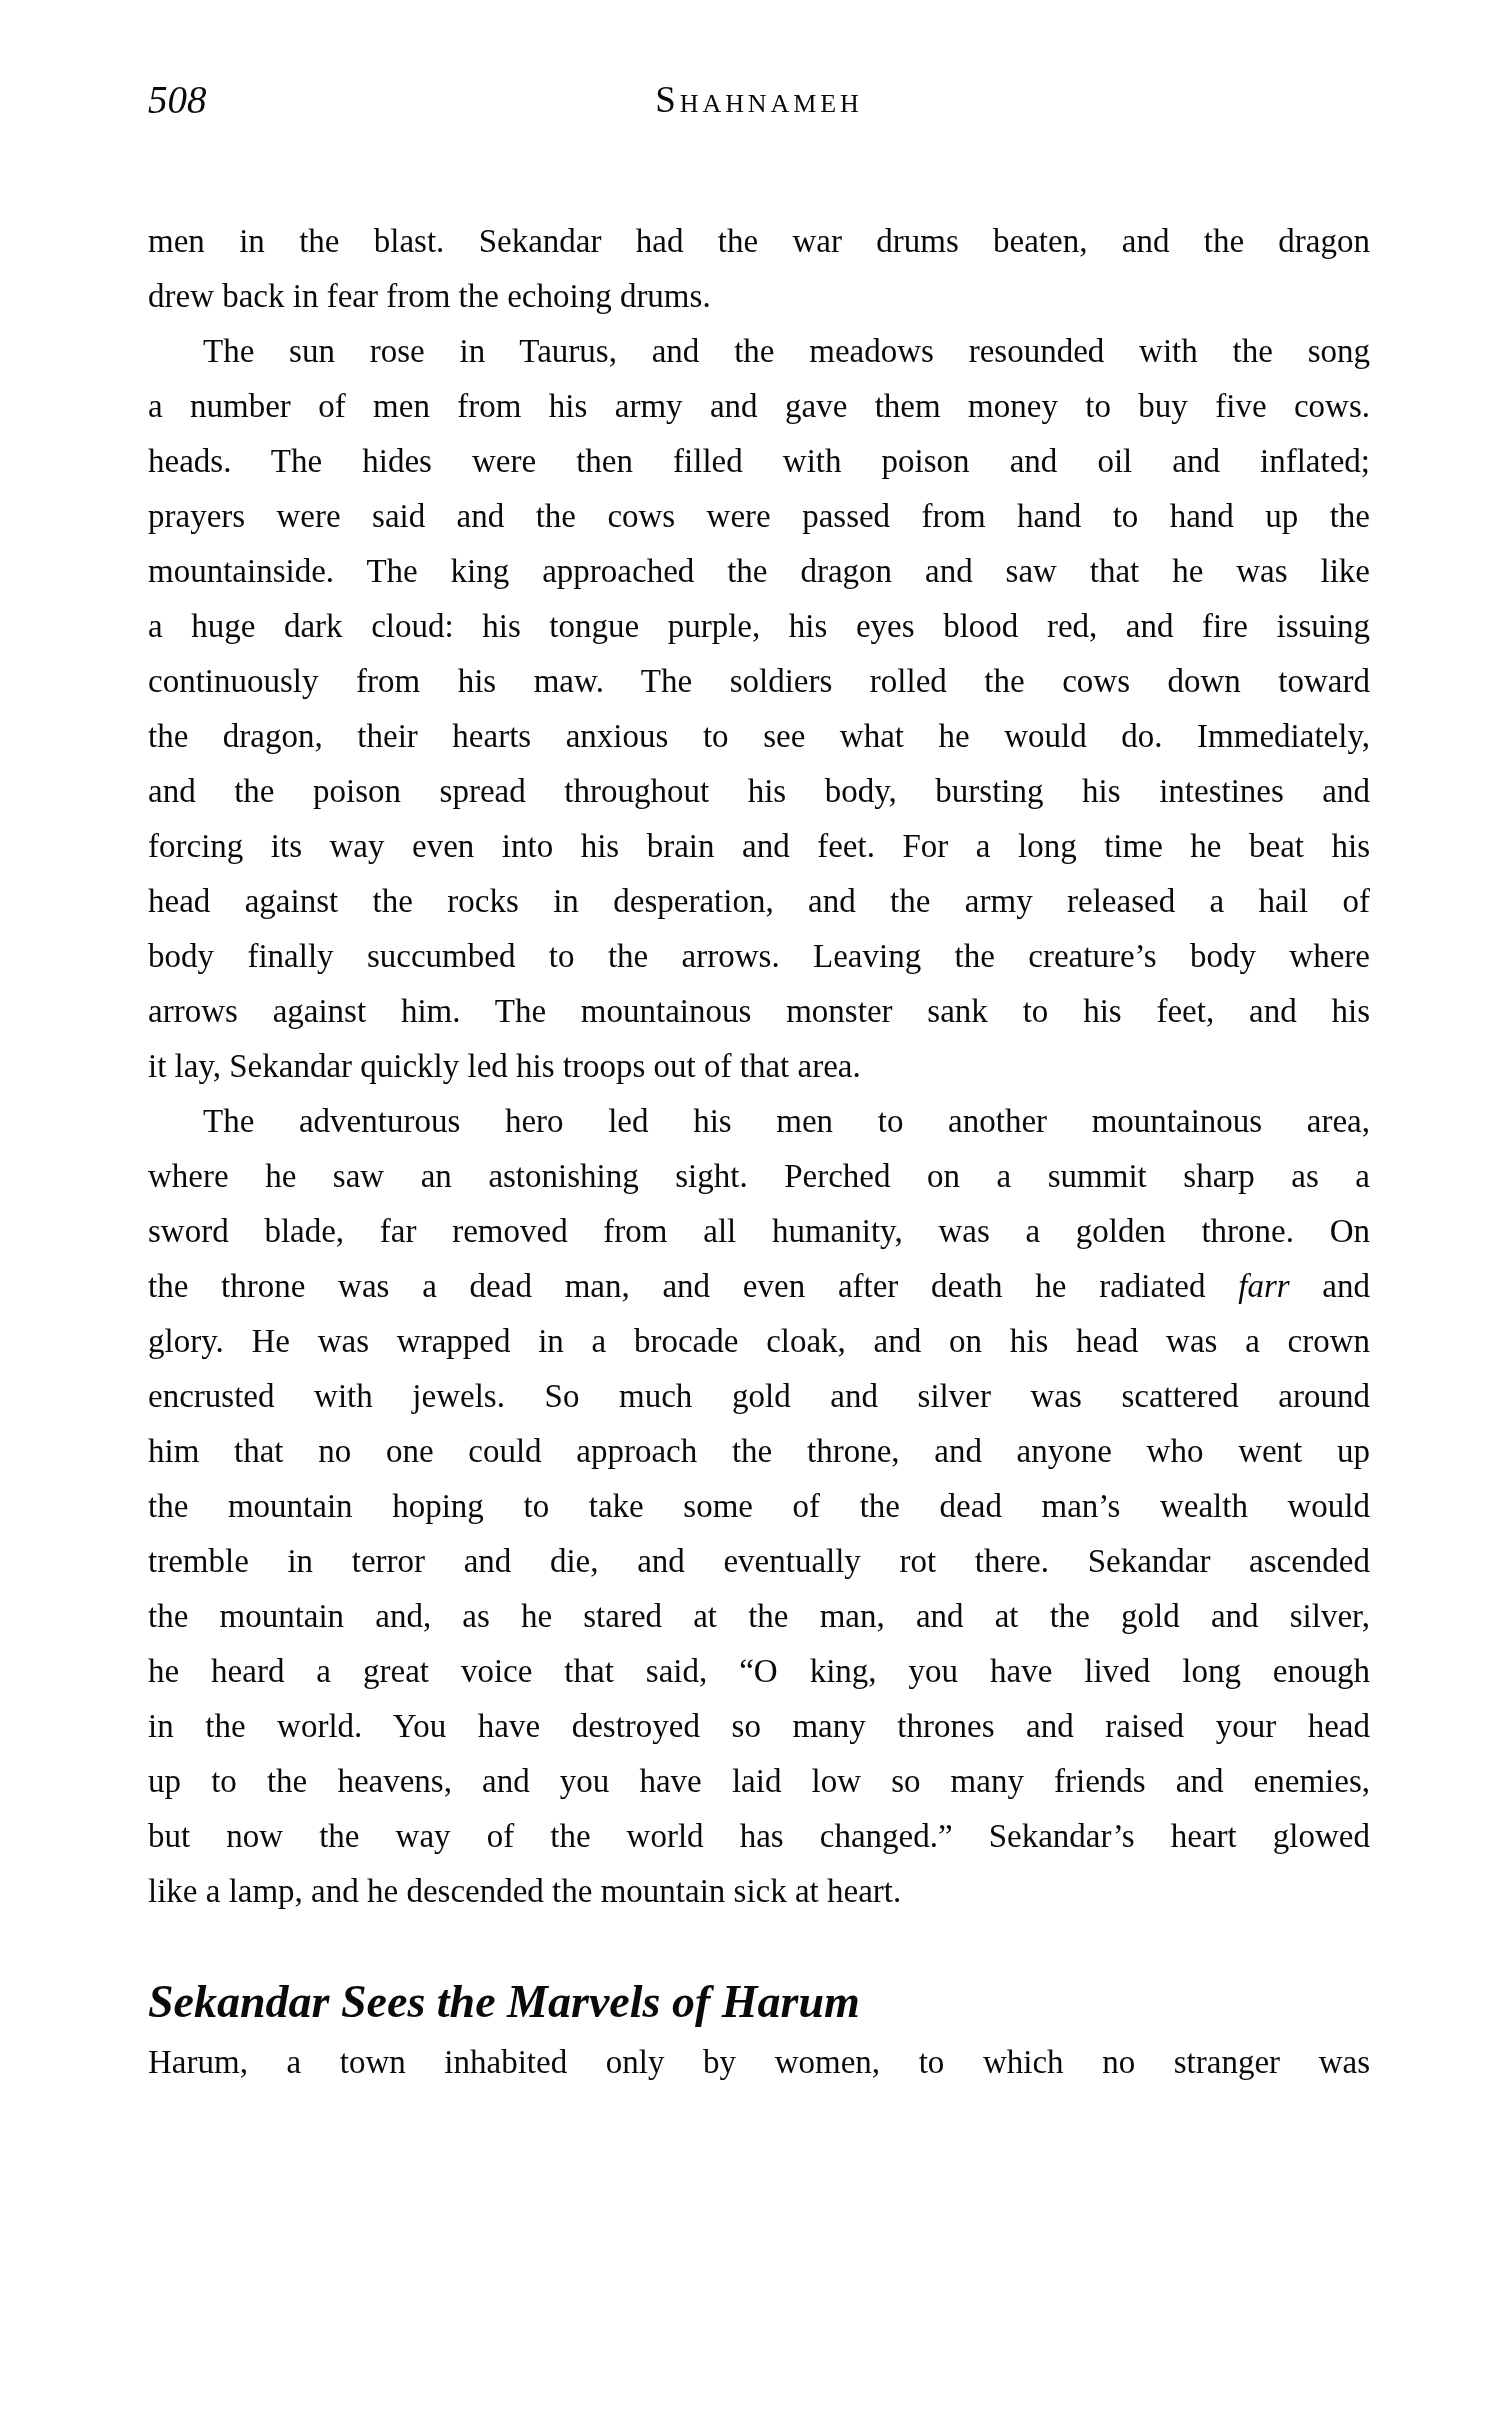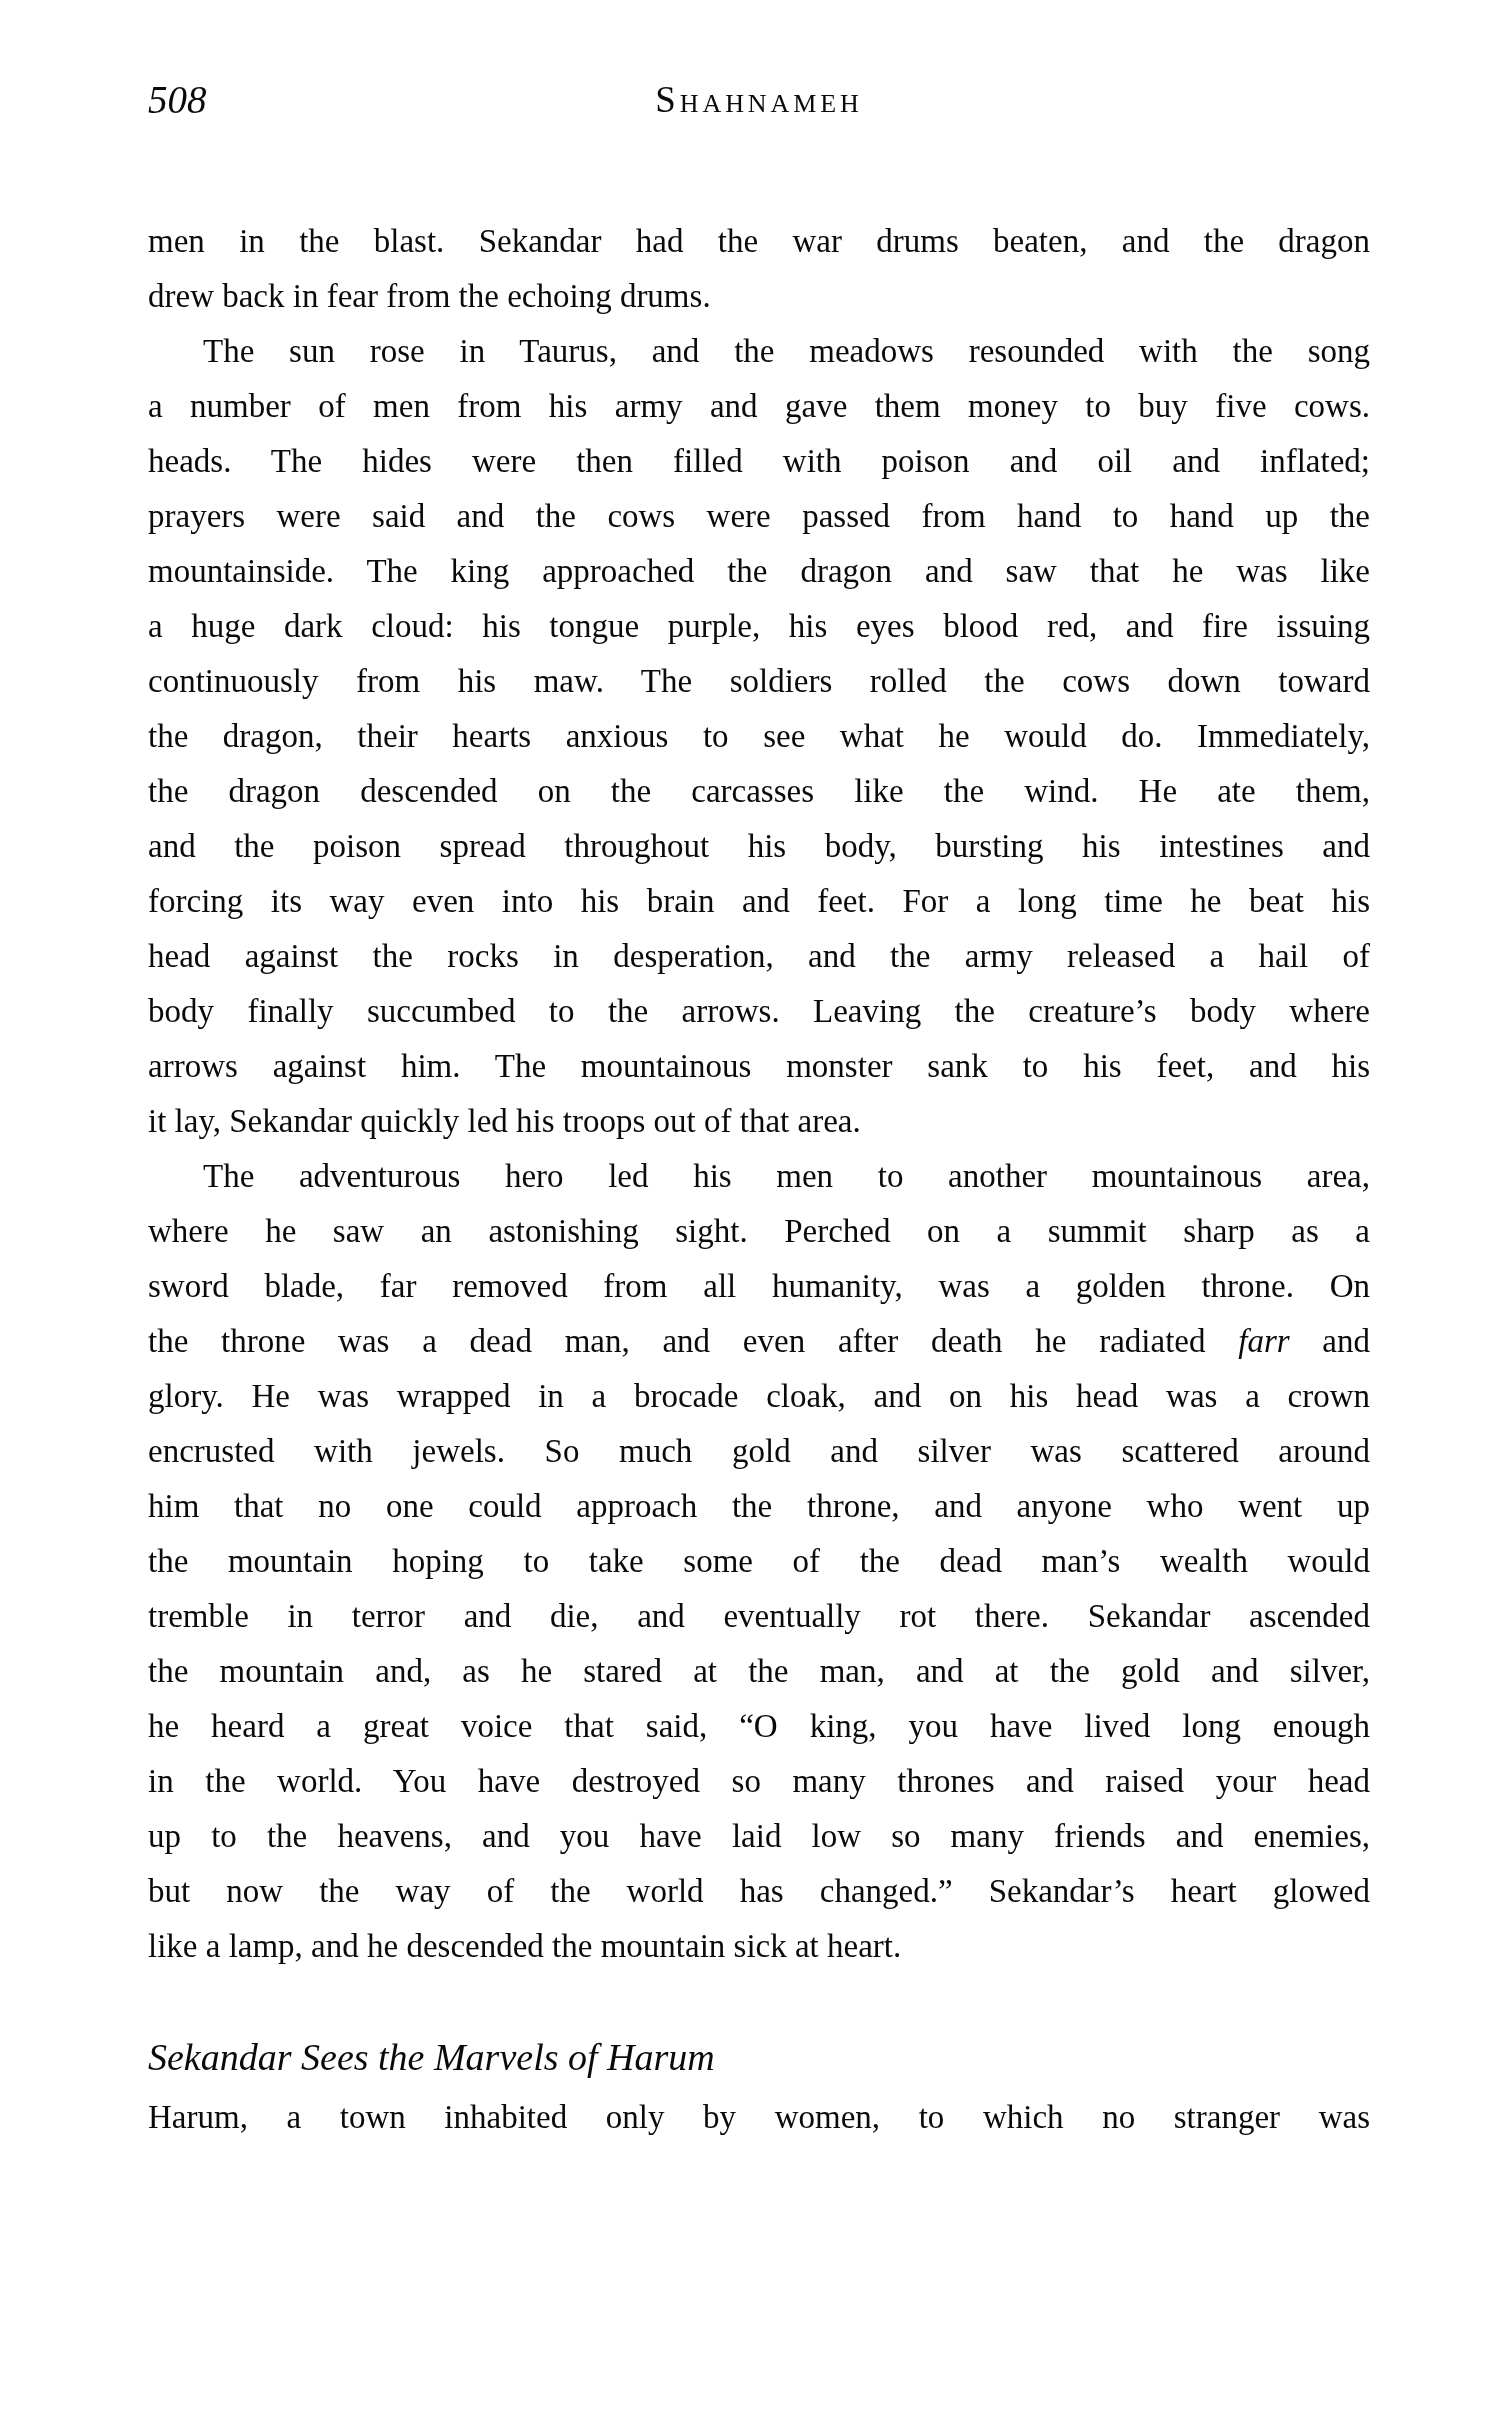--- a/index.html
+++ b/index.html
@@ -65,23 +65,23 @@
     text-align-last: left;
   }
   .line.indent {
     text-indent: 55px;
   }
   .em {
     font-style: italic;
   }
   .section-heading {
     margin: 55px 0 4.7px 0;
-    font-size: 38px;
+    font-size: 46px;
     line-height: 56px;
-    font-weight: normal;
+    font-weight: bold;
     font-style: italic;
   }
 </style>
 </head>
 <body>
 
 <div class="page">
   <header class="running-head">
     <span class="page-number">508</span>
     <span class="running-title">Shahnameh</span>
@@ -93,21 +93,20 @@
       </div>
       <div class="paragraph">
         <div class="line indent"><span>The sun rose in Taurus, and the meadows resounded with the song</span></div>
         <div class="line"><span>a number of men from his army and gave them money to buy five cows.</span></div>
         <div class="line"><span>heads. The hides were then filled with poison and oil and inflated;</span></div>
         <div class="line"><span>prayers were said and the cows were passed from hand to hand up the</span></div>
         <div class="line"><span>mountainside. The king approached the dragon and saw that he was like</span></div>
         <div class="line"><span>a huge dark cloud: his tongue purple, his eyes blood red, and fire issuing</span></div>
         <div class="line"><span>continuously from his maw. The soldiers rolled the cows down toward</span></div>
         <div class="line"><span>the dragon, their hearts anxious to see what he would do. Immediately,</span></div>
-        <div class="line"><span>the dragon descended on the carcasses like the wind. He ate them,</span></div>
         <div class="line"><span>and the poison spread throughout his body, bursting his intestines and</span></div>
         <div class="line"><span>forcing its way even into his brain and feet. For a long time he beat his</span></div>
         <div class="line"><span>head against the rocks in desperation, and the army released a hail of</span></div>
         <div class="line"><span>body finally succumbed to the arrows. Leaving the creature’s body where</span></div>
         <div class="line"><span>arrows against him. The mountainous monster sank to his feet, and his</span></div>
         <div class="line rag"><span>it lay, Sekandar quickly led his troops out of that area.</span></div>
       </div>
       <div class="paragraph">
         <div class="line indent"><span>The adventurous hero led his men to another mountainous area,</span></div>
         <div class="line"><span>where he saw an astonishing sight. Perched on a summit sharp as a</span></div>

